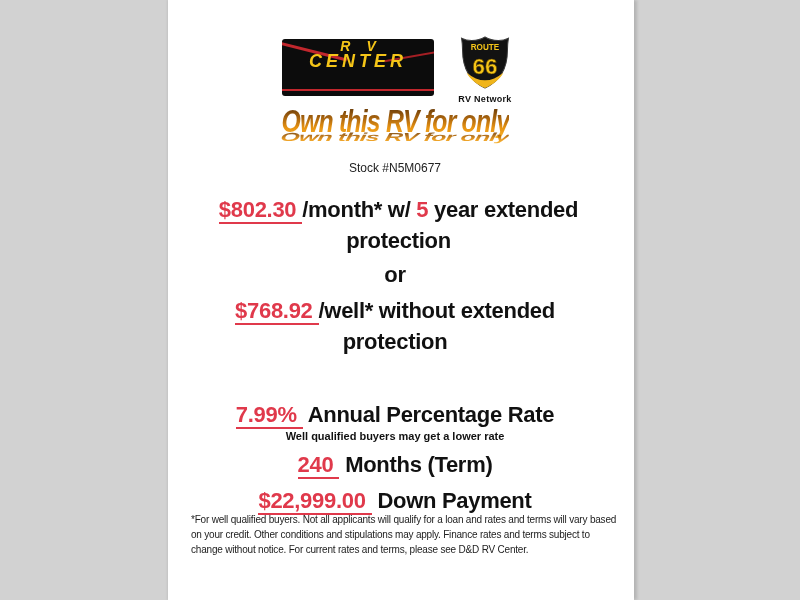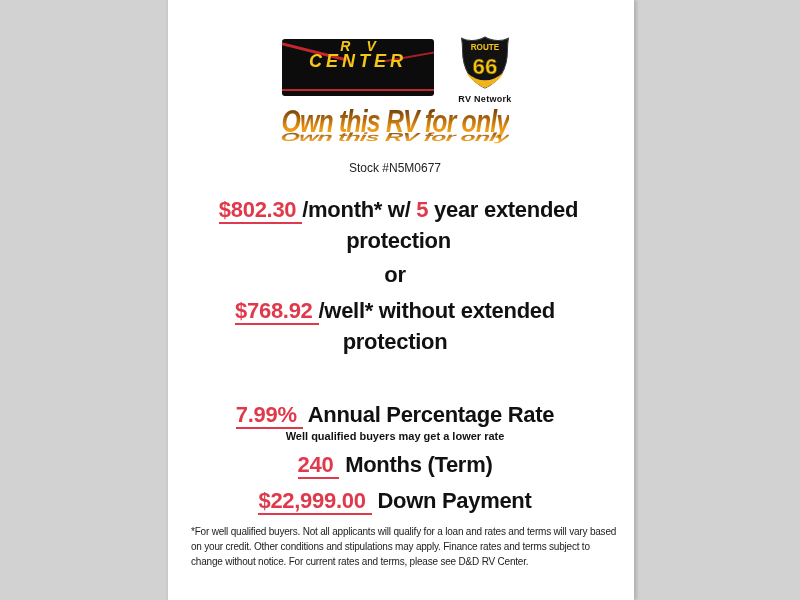--- a/index.html
+++ b/index.html
@@ -72,21 +72,21 @@
     display: inline-block; line-height: 1.08;
   }
   .pay1 { top: 194px; line-height: 31px; padding-left: 7px; }
   .or-line { top: 262px; }
   .pay2 { top: 295px; line-height: 31px; }
   .apr { top: 402px; }
   .apr-note { top: 430px; font-size: 11px; font-weight: bold; color: #111; }
   .term { top: 452px; }
   .down { top: 488px; }
   .disclaimer {
-    left: 23px; top: 524px; width: 426px;
+    left: 23px; top: 512px; width: 426px;
     font-size: 10px; line-height: 15.2px; letter-spacing: -0.2px;
     color: #222; text-align: left;
   }
 </style>
 </head>
 <body>
 
 <div class="page">
 
   <div class="abs dd-logo">

